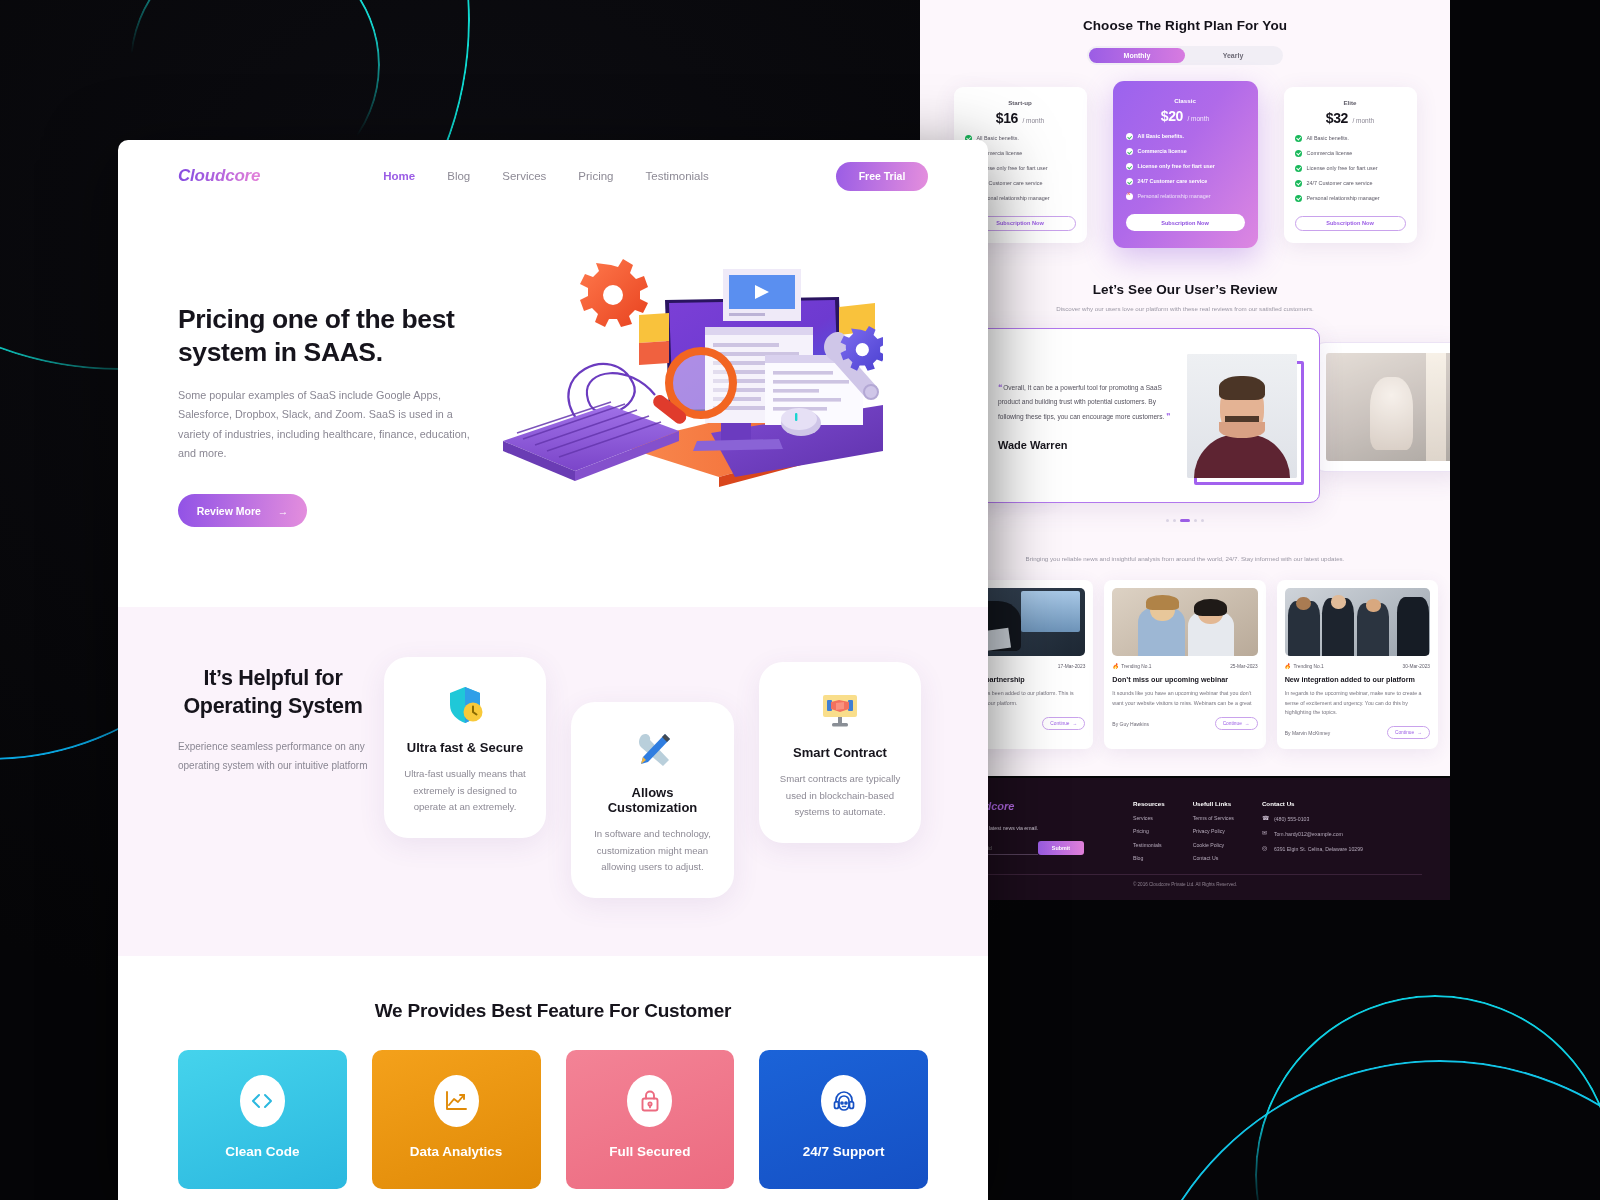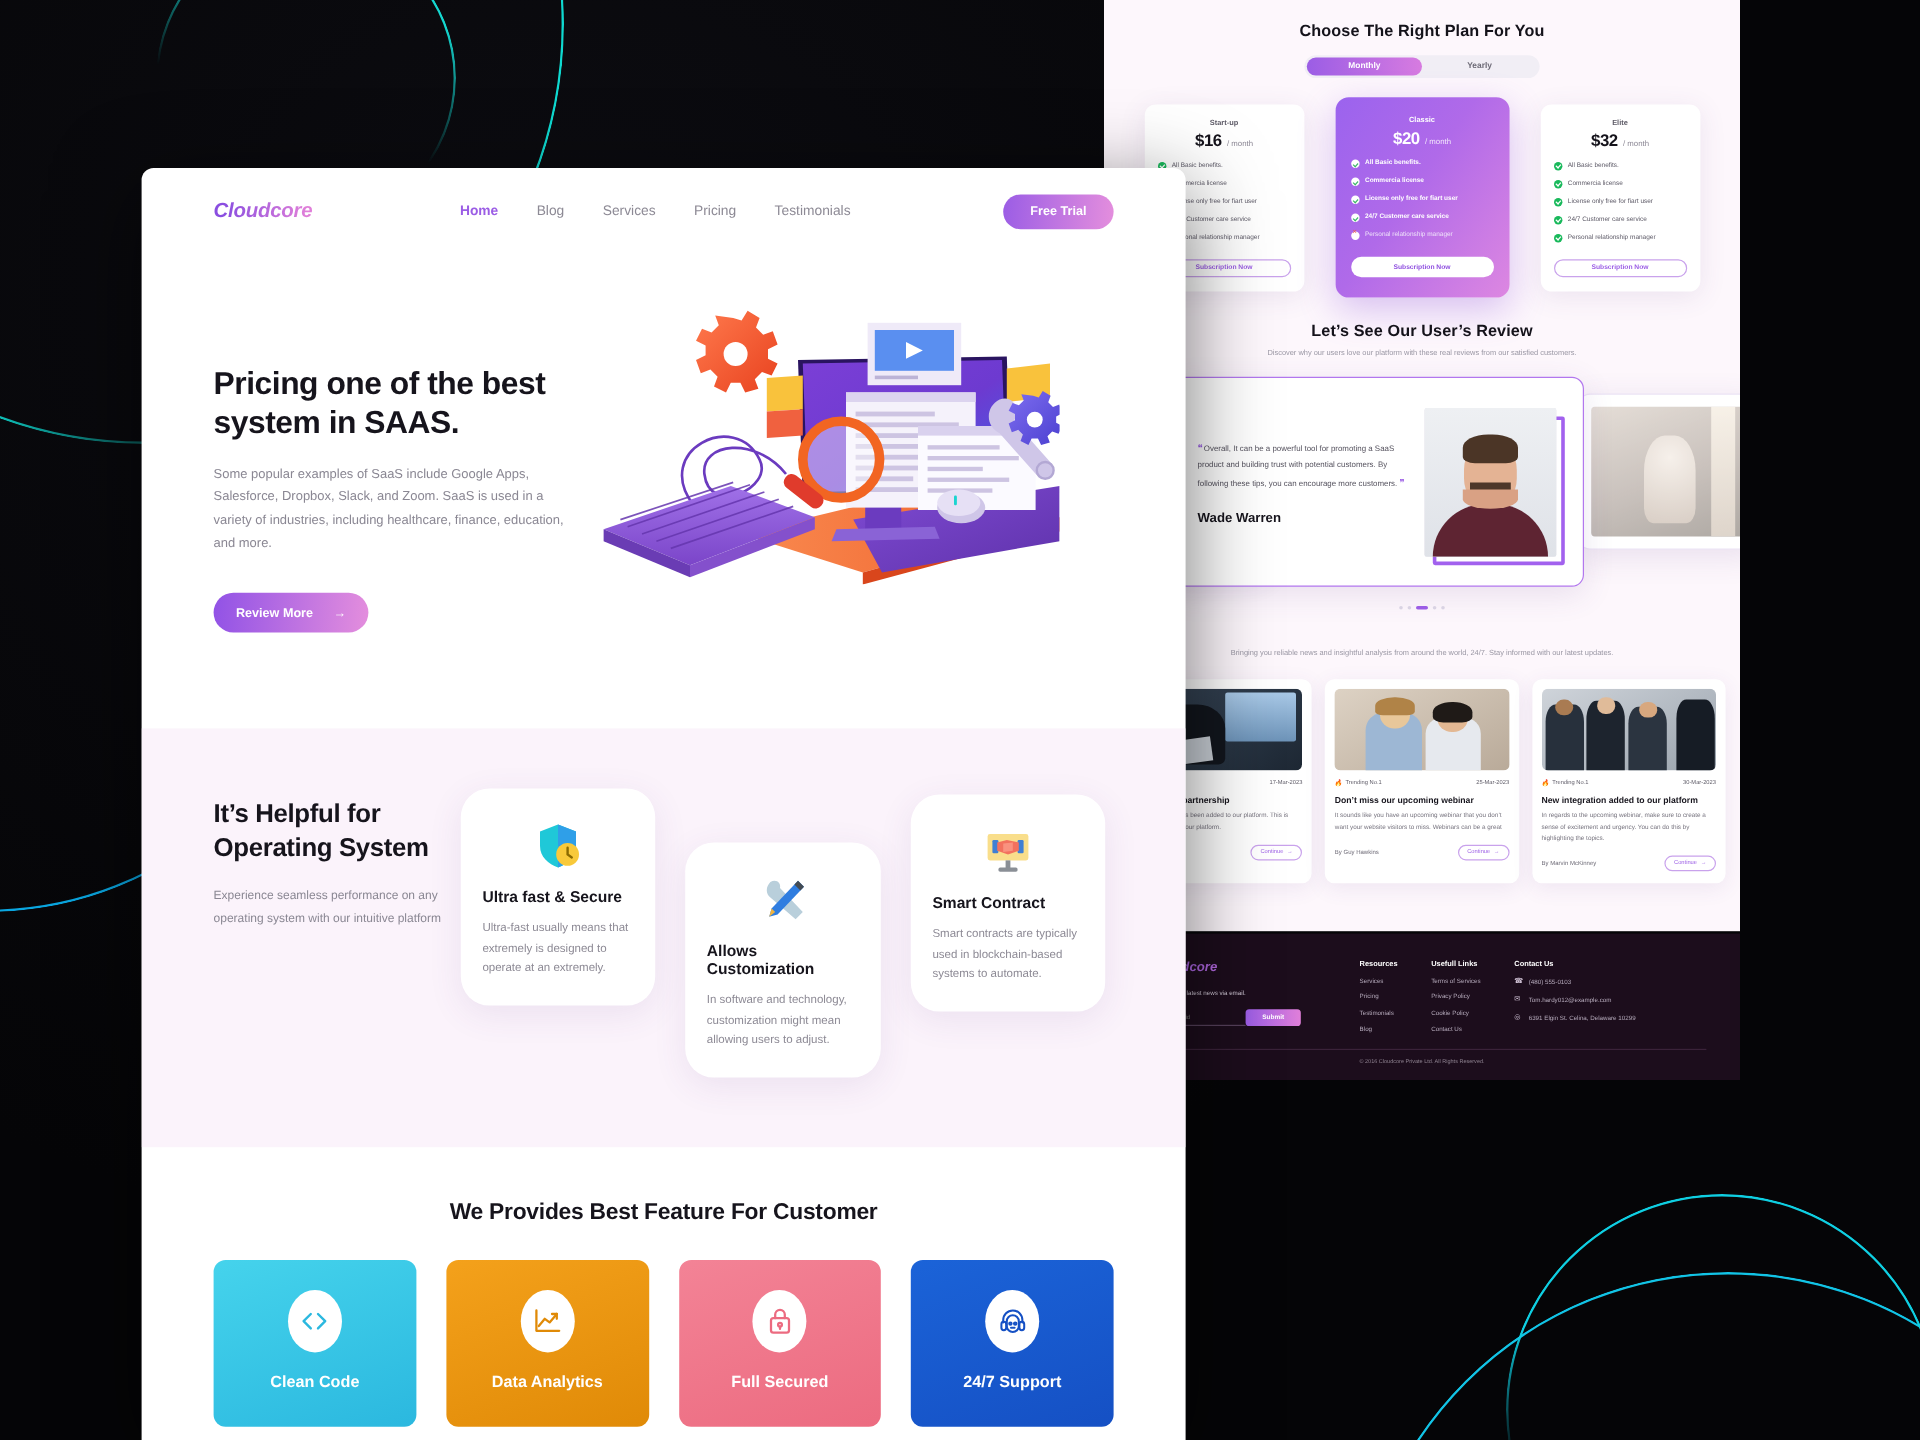--- a/index.html
+++ b/index.html
@@ -83,21 +83,21 @@
   .plan.mid .tick.x { background:#fff;} .plan.mid .tick.x::after{ color:#f0604e; }
   .feat span { font-size:5.4px; color:#5b5865; line-height:1.2; }
   .plan.mid .feat span { color:#fff; font-weight:700; }
   .plan.mid .feat.dim span { color:#efe2fa; font-weight:400; }
   .sub-btn { margin-top:14px; height:15px; border-radius:14px; border:1px solid #c9a2ec;
      display:flex; align-items:center; justify-content:center; font-size:5.6px;
      color:#9b5de5; font-weight:700; background:#fff; }
   .plan.mid .sub-btn { border:0; height:17px; color:#8f4fe0; }
 
   
-  .review-wrap { margin-top:20px; }
+  .review-wrap { margin-top:34px; }
   .review-stage { position:relative; height:200px; margin-top:14px; }
   .rv-card { position:absolute; background:#fff; border-radius:10px;
      box-shadow:0 6px 26px rgba(90,60,130,.12); }
   .rv-back-l { left:-12px; top:16px; width:150px; height:148px; border:1px solid #e8dff3;
      background:linear-gradient(#fdfbff,#f7f3fb); padding:30px 12px; opacity:.75;}
   .rv-back-r { left:395px; top:14px; width:150px; height:130px; border:1px solid #ece3f5;
      overflow:hidden; }
   .rv-main { left:55px; top:0px; width:345px; height:175px; border:1.2px solid #b277ee;
      display:flex; align-items:center; padding:0 22px; }
   .rv-quote { flex:1; }
@@ -183,25 +183,25 @@
      background:linear-gradient(95deg,#9152e6,#e48edd); display:flex; align-items:center;
      justify-content:center; gap:17px; color:#fff; font-size:10.5px; font-weight:600; }
 
   .hero-r { flex:1; margin-left:5px; margin-top:-10px; }
 
   
   .band { background:#fbf3fb; padding:50px 0 58px; margin-top:80px; }
   .band-in { display:flex; padding:0 60px; align-items:flex-start; }
   .band-l { width:190px; padding-top:8px; }
   .band-l h2 { font-size:21.5px; line-height:1.28; font-weight:700; color:#16141c;
-     letter-spacing:-.3px; }
+     letter-spacing:-.3px;text-align:center; }
   .band-l p { font-size:10px; color:#8a8793; line-height:1.9; margin-top:17px; }
   .band-cards { flex:1; display:flex; align-items:flex-start; margin-left:16px; }
   .fcard { width:162px; background:#fff; border-radius:24px; padding:25px 18px 22px;
-     box-shadow:0 7px 28px rgba(90,60,130,.09); }
+     box-shadow:0 7px 28px rgba(90,60,130,.09); text-align:center; }
   .fcard.c2 { margin-top:45px; margin-left:25px; width:163px; }
   .fcard.c3 { margin-top:5px; margin-left:25px; }
   .fc-icon { height:46px; display:flex; align-items:center; justify-content:center;
      font-size:32px; }
   .fc-title { font-size:13px; font-weight:700; color:#16141c; margin-top:12px; }
   .fc-body { font-size:9.6px; color:#8d8a95; line-height:1.72; margin-top:11px; }
 
   
   .cust { padding:44px 60px 0; }
   .cust h2 { font-size:19px; font-weight:700; color:#16141c; text-align:center;

